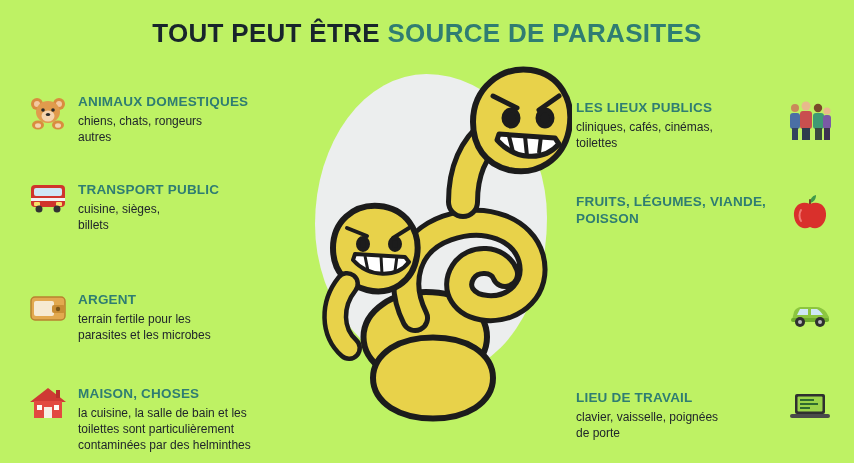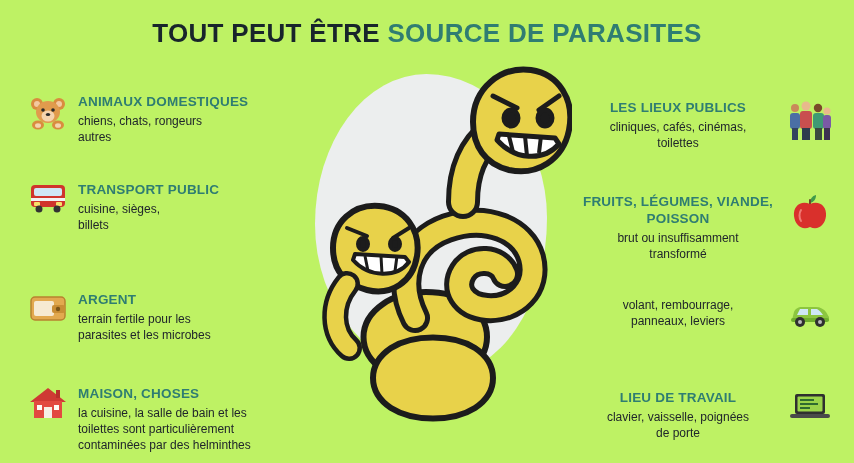--- a/index.html
+++ b/index.html
@@ -66,21 +66,21 @@
   }
   .col-left { left: 8px; }
   .col-right { left: 560px; }
 
   .item {
     position: relative;
     min-height: 60px;
     margin-bottom: 28px;
   }
   .col-left .item { padding-left: 54px; text-align: left; }
-  .col-right .item { padding-right: 54px; text-align: center; }
+  .col-right .item { padding-right: 54px; text-align: left; }
 
   .item-heading {
     color: #2f7d72;
     font-weight: bold;
     font-size: 13.5px;
     letter-spacing: 0.2px;
     line-height: 1.25;
     margin-bottom: 3px;
   }
   .item-desc {
@@ -278,39 +278,35 @@
       <div class="item-icon">
         <svg width="38" height="38" viewBox="0 0 38 38">
           <path d="M19 9 C19 5 21 2 25 1 C25 5 23 8 19 9 Z" fill="#3f9a4a"></path>
           <rect x="18" y="5" width="2" height="6" rx="1" fill="#6b4a2a"></rect>
           <path d="M19 10 C10 6 2 12 3 22 C4 31 11 37 19 33 C27 37 34 31 35 22 C36 12 28 6 19 10 Z" fill="#d9302c"></path>
           <path d="M10 16 C8 19 8 24 10 27" stroke="#f07a74" stroke-width="2" fill="none" stroke-linecap="round"></path>
         </svg>
       </div>
       <div class="item-heading">FRUITS, LÉGUMES, VIANDE,
 POISSON</div>
-      <div class="item-desc">brut ou insuffisamment
-transformé</div>
     </div>
 
     <div class="item" id="item-voiture">
       <div class="item-icon">
         <svg width="44" height="32" viewBox="0 0 44 32">
           <path d="M4 22 L6 14 C7 11 10 9 14 9 L28 9 C32 9 36 11 38 14 L41 19 L41 23 L4 23 Z" fill="#8cc63f"></path>
           <path d="M12 11 L20 11 L20 17 L9 17 Z" fill="#cfe8f5"></path>
           <path d="M23 11 L29 11 C31 12 33 14 35 17 L23 17 Z" fill="#cfe8f5"></path>
           <rect x="3" y="20" width="38" height="4" rx="2" fill="#6fae2c"></rect>
           <circle cx="12" cy="24" r="5" fill="#2f2f2f"></circle>
           <circle cx="32" cy="24" r="5" fill="#2f2f2f"></circle>
           <circle cx="12" cy="24" r="2" fill="#b9b9b9"></circle>
           <circle cx="32" cy="24" r="2" fill="#b9b9b9"></circle>
         </svg>
       </div>
-      <div class="item-desc">volant, rembourrage,
-panneaux, leviers</div>
     </div>
 
     <div class="item" id="item-travail">
       <div class="item-icon">
         <svg width="44" height="32" viewBox="0 0 44 32">
           <rect x="7" y="4" width="30" height="20" rx="2" fill="#2f2f2f"></rect>
           <rect x="9.5" y="6.5" width="25" height="15" rx="1" fill="#9bd44a"></rect>
           <rect x="12" y="9" width="14" height="2" fill="#2f6b2f"></rect>
           <rect x="12" y="13" width="18" height="2" fill="#2f6b2f"></rect>
           <rect x="12" y="17" width="10" height="2" fill="#2f6b2f"></rect>

